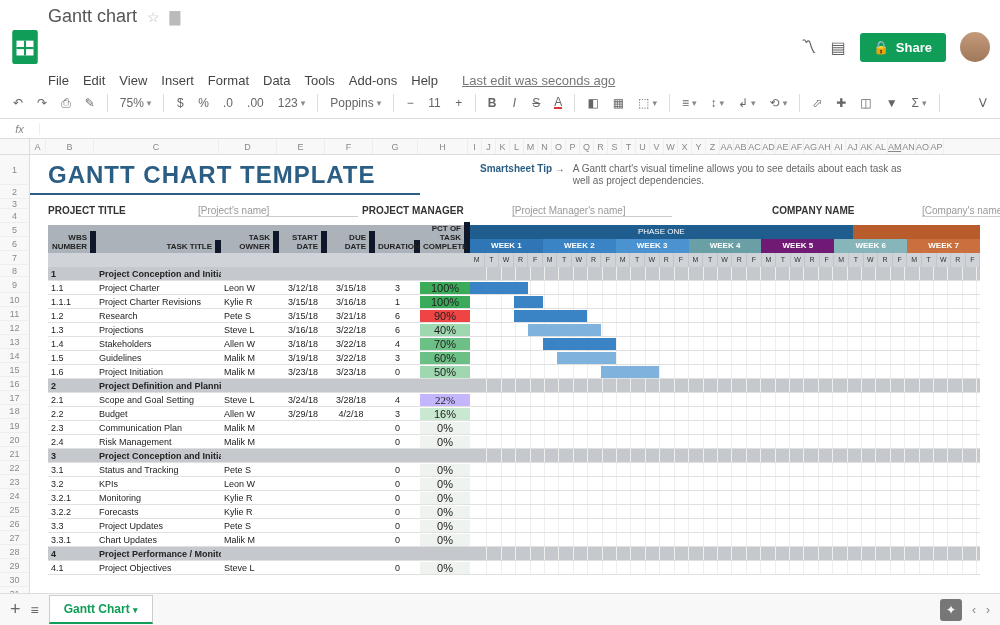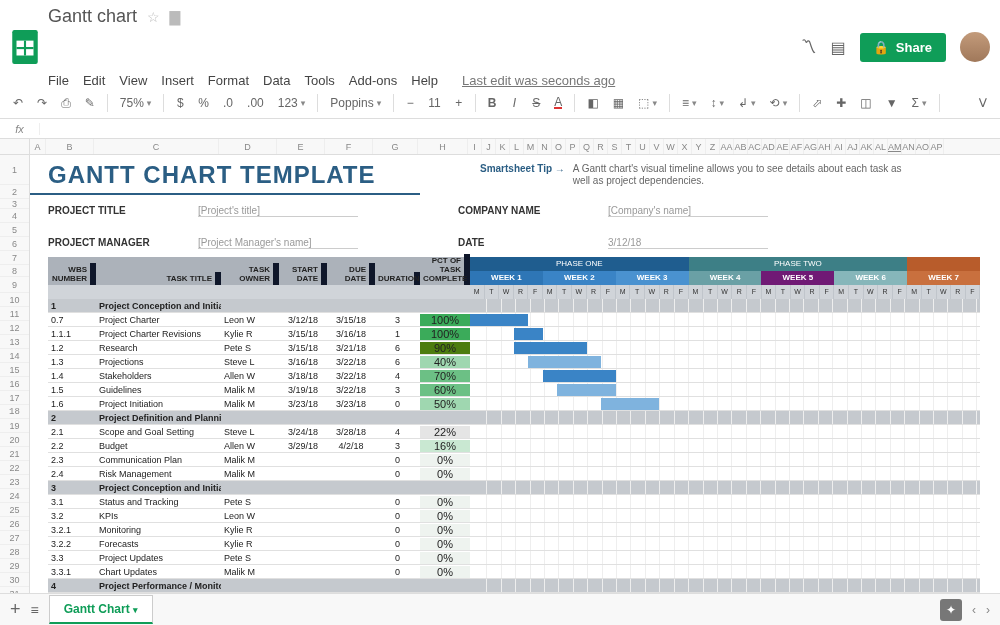--- a/index.html
+++ b/index.html
@@ -43,21 +43,21 @@
 .grid { flex:1; position:relative; overflow:hidden; }
 
 
 .content { position:relative; width:950px; }
 .big-title { color:#2b5e84; font-weight:bold; font-size:24px; padding:6px 0 4px 18px; border-bottom:2px solid #2b5e84; width:390px; margin-bottom:6px; letter-spacing:1px;}
 .tip-area { position:absolute; left:450px; top:8px; font-size:10px; display:flex; gap:8px; align-items:flex-start; }
 .tip-link { color:#2b5e84; font-weight:bold; white-space:nowrap; }
 .tip-text { color:#666; width:340px; line-height:12px; }
 
 .meta { display:flex; gap:40px; padding:4px 0 8px 18px; font-size:10px; color:#333; }
-.meta-col { display:flex; flex-direction:column; gap:20px; }
+.meta-col { display:flex; flex-direction:row; gap:4px; }
 .meta-row { display:flex; gap:30px; }
 .meta-label { font-weight:bold; width:120px; }
 .meta-val { color:#999; border-bottom:1px solid #ccc; width:160px; }
 
 
 .task-table { margin-left:18px; }
 .thead { display:flex; background:#acb2ba; height:28px; align-items:flex-end; font-size:8px; font-weight:bold; color:#222; }
 .thead div { padding:2px 3px; border-right:6px solid #0f172a; text-align:right; }
 .c-wbs{width:48px;} .c-title{width:125px;text-align:left;} .c-owner{width:58px;} .c-sd{width:48px;} .c-dd{width:48px;} .c-dur{width:45px;} .c-pct{width:50px;}
 .phase-strip { display:flex; height:14px; }
@@ -276,21 +276,21 @@
         <div class="big-title">GANTT CHART TEMPLATE</div>
         <div class="tip-area">
           <span class="tip-link">Smartsheet Tip →</span>
           <span class="tip-text">A Gantt chart's visual timeline allows you to see details about each task as well as project dependencies.</span>
         </div>
       </div>
       <div class="meta">
         <div class="meta-col">
           <div class="meta-row">
               <span class="meta-label">PROJECT TITLE</span>
-              <span class="meta-val">[Project's title]</span>
+              <span class="meta-val">[Project's name]</span>
             </div>
           <div class="meta-row">
               <span class="meta-label">PROJECT MANAGER</span>
               <span class="meta-val">[Project Manager's name]</span>
             </div>
         </div>
         <div class="meta-col" style="margin-left:60px">
           <div class="meta-row">
               <span class="meta-label">COMPANY NAME</span>
               <span class="meta-val">[Company's name]</span>
@@ -309,21 +309,20 @@
             <div class="c-title">TASK TITLE</div>
             <div class="c-owner">TASK OWNER</div>
             <div class="c-sd">START DATE</div>
             <div class="c-dd">DUE DATE</div>
             <div class="c-dur">DURATION</div>
             <div class="c-pct">PCT OF TASK COMPLETE</div>
           </div>
           <div style="flex:1;width:510px">
             <div class="phase-strip" id="phase-strip">
                 <div class="phase" style="background: rgb(31, 93, 143); flex: 3 1 0%;">PHASE ONE</div>
-                <div class="phase" style="background: rgb(61, 127, 134); flex: 3 1 0%;">PHASE TWO</div>
                 <div class="phase" style="background: rgb(184, 92, 43); flex: 1 1 0%;"></div>
               </div>
             <div class="week-strip" id="week-strip">
                 <div class="week" style="background: rgb(46, 118, 182);">WEEK 1</div>
                 <div class="week" style="background: rgb(58, 132, 198);">WEEK 2</div>
                 <div class="week" style="background: rgb(74, 146, 208);">WEEK 3</div>
                 <div class="week" style="background: rgb(106, 160, 165);">WEEK 4</div>
                 <div class="week" style="background: #701a75;">WEEK 5</div>
                 <div class="week" style="background: rgb(134, 182, 186);">WEEK 6</div>
                 <div class="week" style="background: rgb(201, 112, 62);">WEEK 7</div>
@@ -411,21 +410,21 @@
                 <div class="slot"></div>
                 <div class="slot"></div>
                 <div class="slot"></div>
                 <div class="slot"></div>
                 <div class="slot"></div>
                 <div class="slot"></div>
                 <div class="slot"></div>
               </div>
             </div>
             <div class="trow">
-              <div class="c-wbs">0.7</div>
+              <div class="c-wbs">1.1</div>
               <div class="c-title">Project Charter</div>
               <div class="c-owner">Leon W</div>
               <div class="c-sd">3/12/18</div>
               <div class="c-dd">3/15/18</div>
               <div class="c-dur">3</div>
               <div class="c-pct pct-cell" style="background: rgb(59, 171, 90);">100%</div>
               <div class="gantt-area">
                 <div class="slot"></div>
                 <div class="slot"></div>
                 <div class="slot"></div>
@@ -511,21 +510,21 @@
                 <div class="bar" style="left: 8.57143%; width: 5.71429%; background: rgb(58, 132, 198);"></div>
               </div>
             </div>
             <div class="trow">
               <div class="c-wbs">1.2</div>
               <div class="c-title">Research</div>
               <div class="c-owner">Pete S</div>
               <div class="c-sd">3/15/18</div>
               <div class="c-dd">3/21/18</div>
               <div class="c-dur">6</div>
-              <div class="c-pct pct-cell" style="background: #4d7c0f;">90%</div>
+              <div class="c-pct pct-cell" style="background: #ef4444;">90%</div>
               <div class="gantt-area">
                 <div class="slot"></div>
                 <div class="slot"></div>
                 <div class="slot"></div>
                 <div class="slot"></div>
                 <div class="slot"></div>
                 <div class="slot"></div>
                 <div class="slot"></div>
                 <div class="slot"></div>
                 <div class="slot"></div>
@@ -792,21 +791,21 @@
                 <div class="slot"></div>
               </div>
             </div>
             <div class="trow">
               <div class="c-wbs">2.1</div>
               <div class="c-title">Scope and Goal Setting</div>
               <div class="c-owner">Steve L</div>
               <div class="c-sd">3/24/18</div>
               <div class="c-dd">3/28/18</div>
               <div class="c-dur">4</div>
-              <div class="c-pct pct-cell" style="background: #e5e5e5;">22%</div>
+              <div class="c-pct pct-cell" style="background: #c4b5fd; font-family: Liberation Serif, serif;">22%</div>
               <div class="gantt-area">
                 <div class="slot"></div>
                 <div class="slot"></div>
                 <div class="slot"></div>
                 <div class="slot"></div>
                 <div class="slot"></div>
                 <div class="slot"></div>
                 <div class="slot"></div>
                 <div class="slot"></div>
                 <div class="slot"></div>

